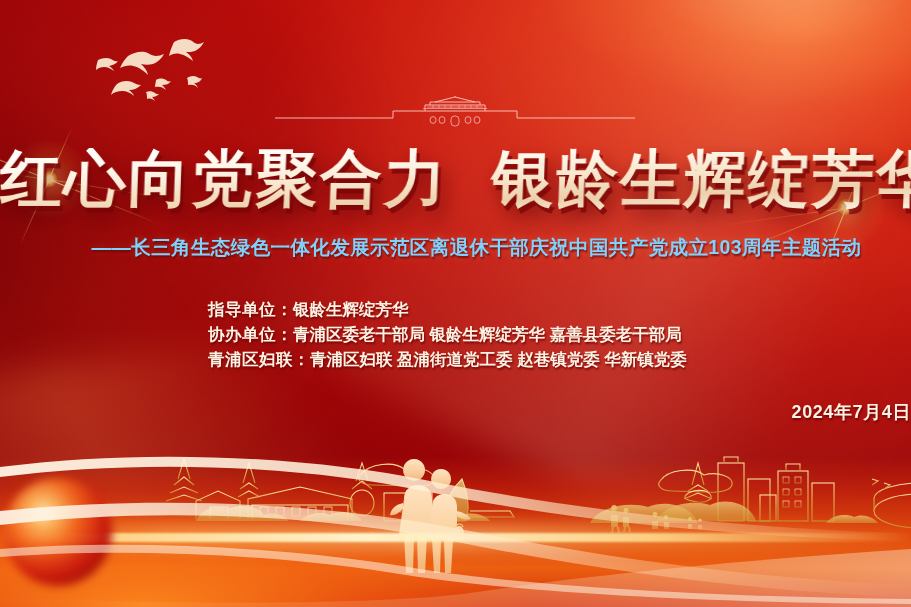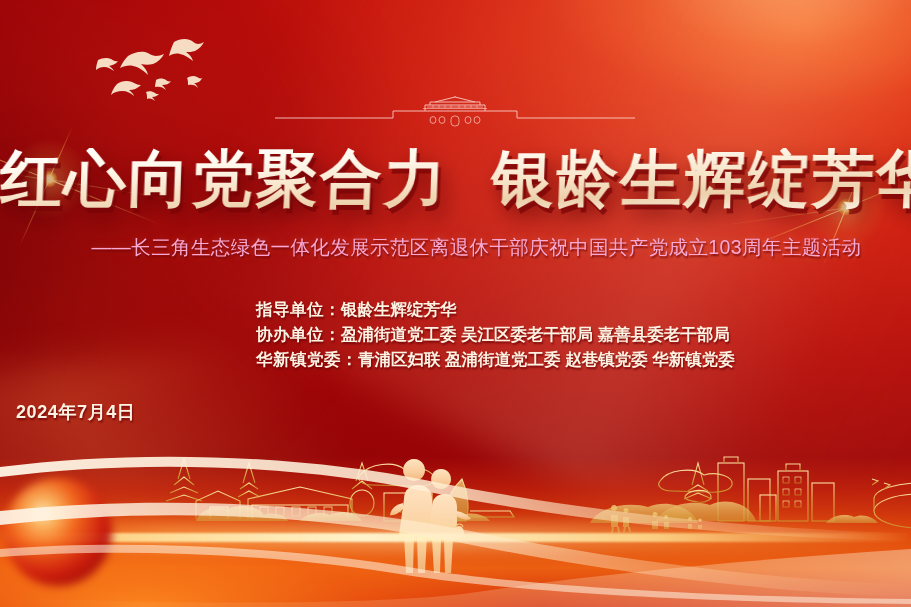--- a/index.html
+++ b/index.html
@@ -115,36 +115,36 @@
     filter:drop-shadow(3px 5px 0px rgba(120,3,6,.72)) drop-shadow(5px 9px 10px rgba(90,0,4,.55));
     transform:skewX(-2deg);
     white-space:nowrap;
   }
   .title .gap{display:inline-block;width:44px;}
 
   
   .subtitle-wrap{position:absolute;left:0;right:0;top:234px;text-align:center;}
   .subtitle{
     display:inline-block;
-    font-size:19.5px;font-weight:normal;letter-spacing:.4px;
-    color:#f9a8d4;
+    font-size:19.5px;font-weight:bold;letter-spacing:.4px;
+    color:#7dd3fc;
     text-shadow:1px 2px 2px rgba(110,2,6,.8), 0 0 10px rgba(255,200,140,.25);
     white-space:nowrap;
     margin-left:42px;
   }
 
   
   .orgs{position:absolute;left:208px;top:297px;}
   .org-line{
     font-size:16.5px;font-weight:bold;color:#fdf3e3;line-height:25px;white-space:nowrap;
     text-shadow:1px 2px 2px rgba(110,2,6,.82);
   }
-  .org-line .lbl{letter-spacing:.5px;margin-left:48px;}
-
-  .date-wrap{position:absolute;left:16px;right:0;top:400px;text-align:left;}
+  .org-line .lbl{letter-spacing:.5px;}
+
+  .date-wrap{position:absolute;left:16px;right:0;top:400px;text-align:right;}
   .date{
     display:inline-block;font-size:18px;font-weight:bold;color:#fdf3e3;letter-spacing:.6px;
     text-shadow:1px 2px 2px rgba(110,2,6,.82);
   }
 
   
   .skyline{position:absolute;left:0;bottom:0;width:911px;height:170px;}
 
   
   .ribbons{position:absolute;left:0;bottom:0;width:911px;height:200px;}
@@ -231,24 +231,24 @@
 
   <div class="subtitle-wrap">
     <span class="subtitle">——长三角生态绿色一体化发展示范区离退休干部庆祝中国共产党成立103周年主题活动</span>
   </div>
 
   <div class="orgs">
     <div class="org-line">
       <span class="lbl">指导单位：</span><span>银龄生辉绽芳华</span>
     </div>
     <div class="org-line">
-      <span class="lbl">协办单位：</span><span>盈浦街道党工委  吴江区委老干部局  嘉善县委老干部局</span>
+      <span class="lbl">协办单位：</span><span>青浦区委老干部局  银龄生辉绽芳华  嘉善县委老干部局</span>
     </div>
     <div class="org-line">
-      <span class="lbl">华新镇党委：</span><span>青浦区妇联  盈浦街道党工委  赵巷镇党委  华新镇党委</span>
+      <span class="lbl">青浦区妇联：</span><span>青浦区妇联  盈浦街道党工委  赵巷镇党委  华新镇党委</span>
     </div>
   </div>
 
   <div class="date-wrap">
     <span class="date">2024年7月4日</span>
   </div>
 
   <div class="bottom-warm"></div>
   <div class="bottom-warm2"></div>
 

